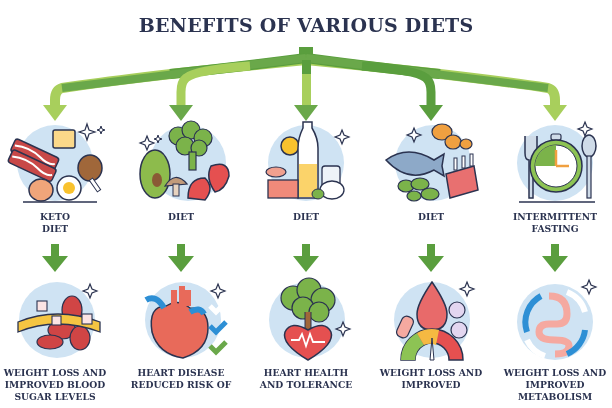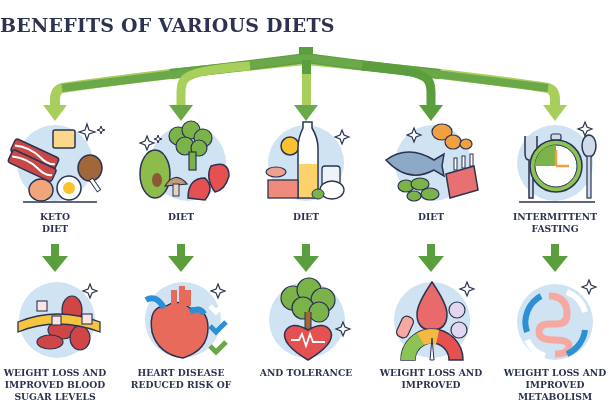--- a/index.html
+++ b/index.html
@@ -1,17 +1,17 @@
 <!DOCTYPE html>
 <html><head>
 <meta charset="utf-8">
 <style>
   html,body{margin:0;padding:0;background:#ffffff;}
   body{width:612px;height:408px;position:relative;overflow:hidden;font-family:"DejaVu Serif","Liberation Serif",serif;}
-  .title{position:absolute;left:0;width:612px;top:14px;font-weight:bold;font-size:19px;color:#2b3350;letter-spacing:0.2px;}
+  .title{position:absolute;left:0;width:612px;top:14px;text-align:center;font-weight:bold;font-size:19px;color:#2b3350;letter-spacing:0.2px;}
   .tree{position:absolute;left:0;top:0;width:612px;height:408px;}
   .label{position:absolute;width:130px;text-align:center;font-weight:bold;font-size:9.2px;line-height:12px;color:#2b3350;}
   .icon{position:absolute;}
 </style>
 </head>
 <body>
 
 <div class="title">BENEFITS OF VARIOUS DIETS</div>
 
 <svg class="tree" viewBox="0 0 612 408">
@@ -230,20 +230,21 @@
 <div class="label" style="left:-10px;top:367px">
     <div>WEIGHT LOSS AND</div>
     <div>IMPROVED BLOOD</div>
     <div>SUGAR LEVELS</div>
   </div>
 <div class="label" style="left:116px;top:367px">
     <div>HEART DISEASE</div>
     <div>REDUCED RISK OF</div>
   </div>
 <div class="label" style="left:241px;top:367px">
+    <div>HEART HEALTH</div>
     <div>AND TOLERANCE</div>
   </div>
 <div class="label" style="left:366px;top:367px">
     <div>WEIGHT LOSS AND</div>
     <div>IMPROVED</div>
   </div>
 <div class="label" style="left:490px;top:367px">
     <div>WEIGHT LOSS AND</div>
     <div>IMPROVED</div>
     <div>METABOLISM</div>

